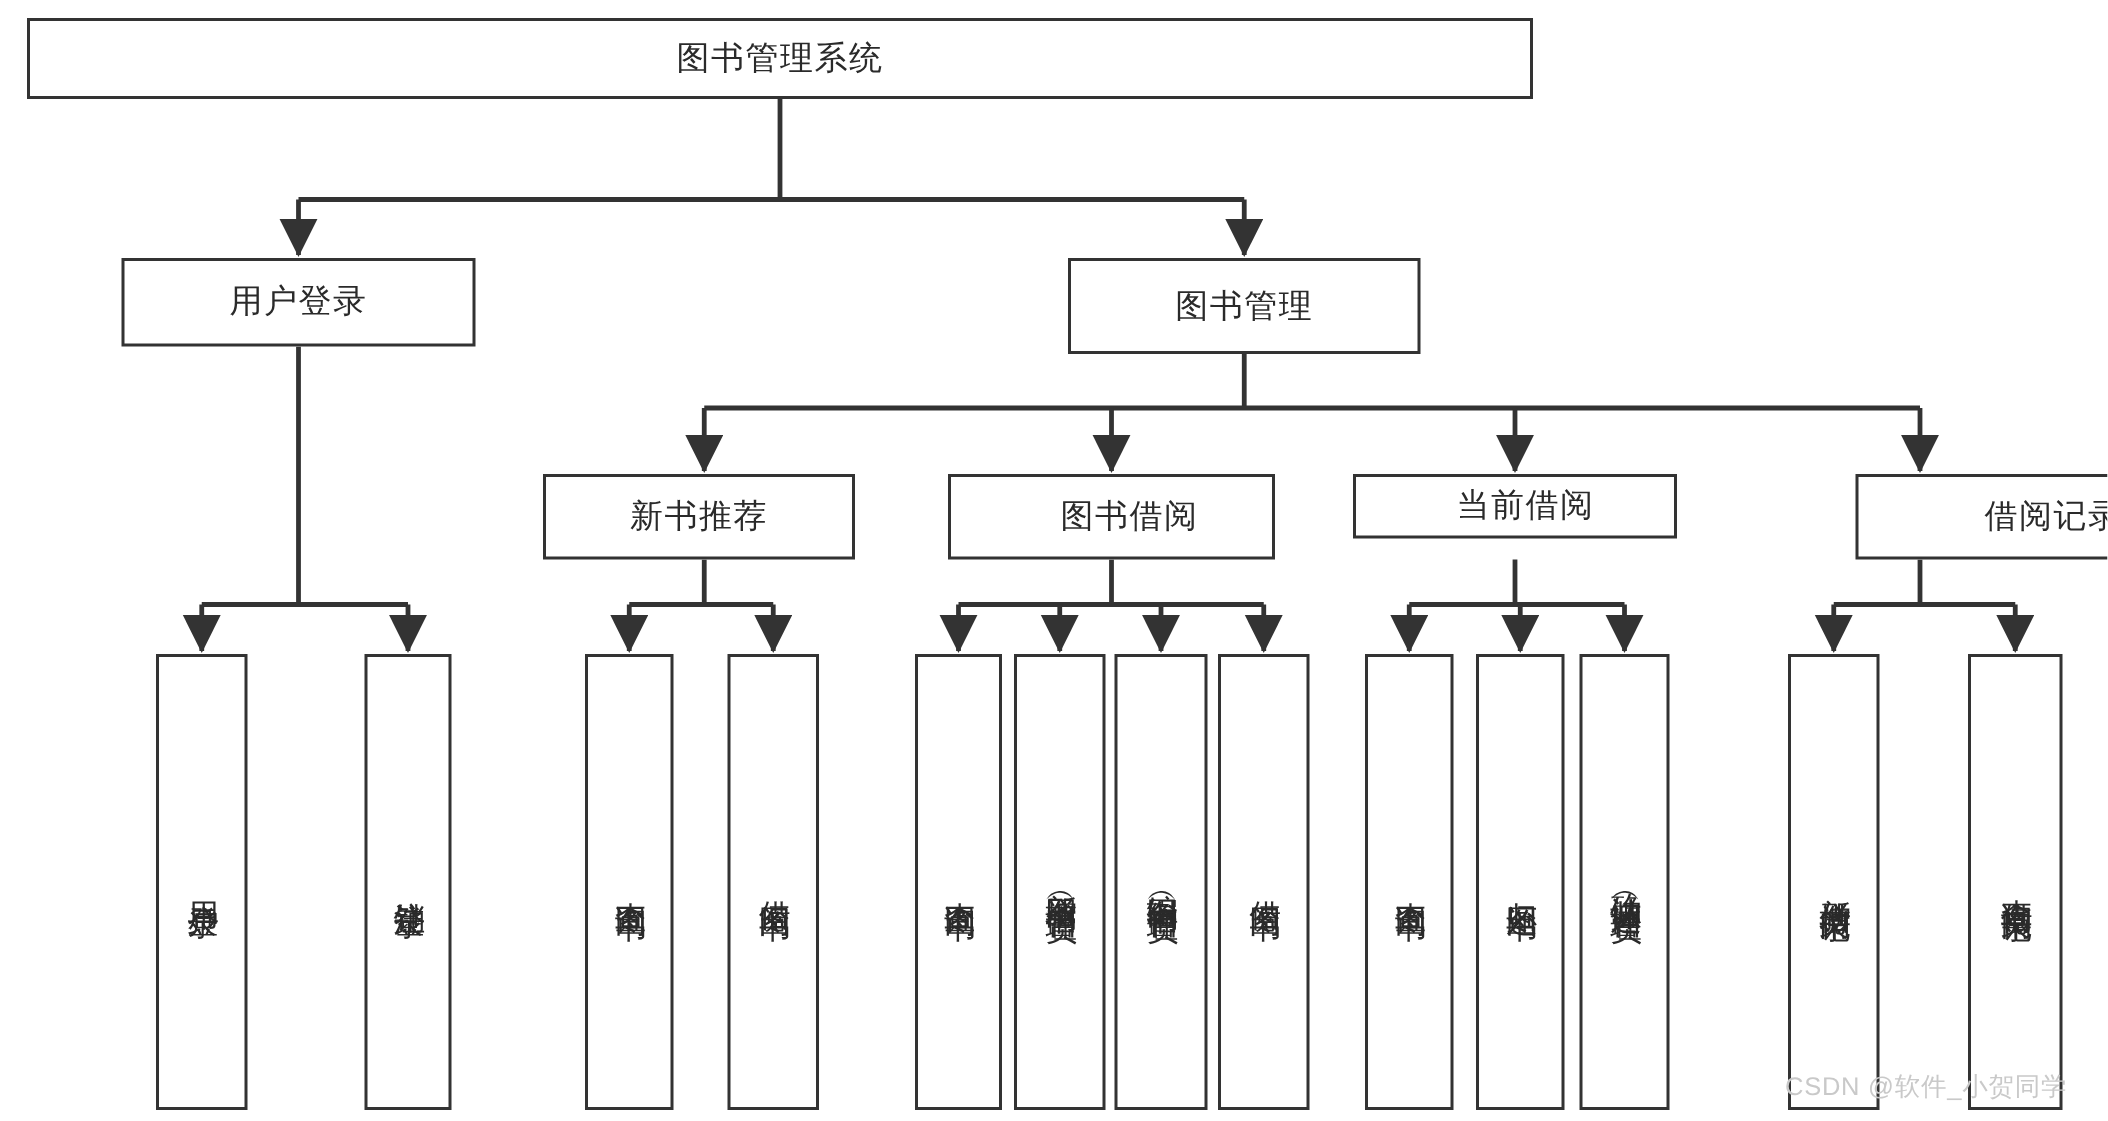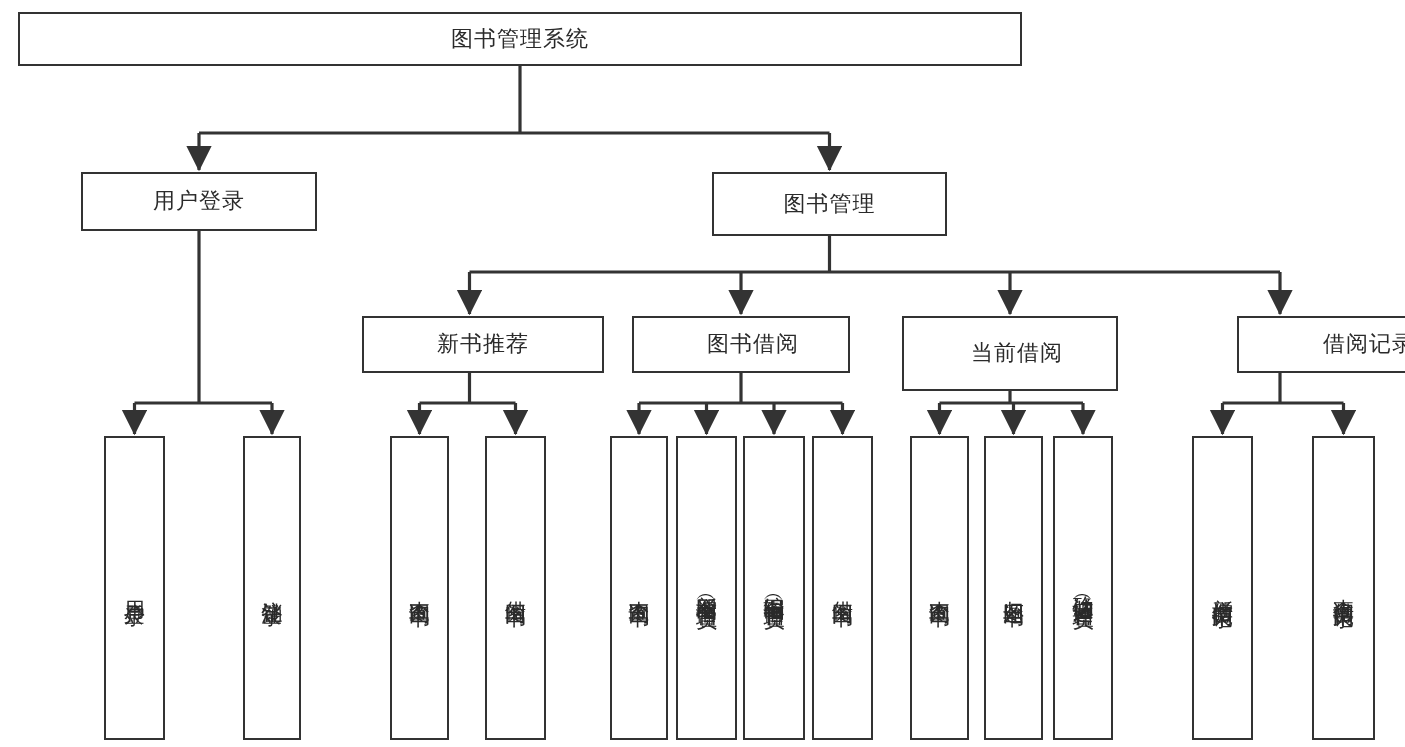--- a/index.html
+++ b/index.html
@@ -112,27 +112,27 @@
   <div id="nodes">
       <div class="node horiz node-root" style="left: 18px; top: 12px; width: 1004px; height: 54px;">
         <span>图书管理系统</span>
       </div>
       <div class="node horiz" style="left: 81px; top: 172px; width: 236px; height: 59px;">
         <span>用户登录</span>
       </div>
       <div class="node horiz" style="left: 712px; top: 172px; width: 235px; height: 64px;">
         <span>图书管理</span>
       </div>
-      <div class="node horiz" style="left: 362px; top: 316px; width: 242px; height: 57px;">
+      <div class="node horiz" style="left: 362px; top: 316px; width: 208px; height: 57px;">
         <span>新书推荐</span>
       </div>
       <div class="node horiz" style="left: 632px; top: 316px; width: 218px; height: 57px; padding-left: 24px;">
         <span>图书借阅</span>
       </div>
-      <div class="node horiz" style="left: 902px; top: 316px; width: 216px; height: 75px; padding-left: 14px;">
+      <div class="node horiz" style="left: 902px; top: 316px; width: 216px; height: 43px; padding-left: 14px;">
         <span>当前借阅</span>
       </div>
       <div class="node horiz" style="left: 1237px; top: 316px; width: 264px; height: 57px;">
         <span>借阅记录</span>
       </div>
       <div class="node vert" style="left: 104px; top: 436px; width: 61px; height: 304px;">
         <span>用户登录</span>
       </div>
       <div class="node vert" style="left: 243px; top: 436px; width: 58px; height: 304px;">
         <span>注销登录</span>
@@ -164,13 +164,14 @@
       <div class="node vert" style="left: 1053px; top: 436px; width: 60px; height: 304px;">
         <span>确认归还（管理员）</span>
       </div>
       <div class="node vert" style="left: 1192px; top: 436px; width: 61px; height: 304px;">
         <span>新增借阅记录</span>
       </div>
       <div class="node vert" style="left: 1312px; top: 436px; width: 63px; height: 304px;">
         <span>查询借阅记录</span>
       </div>
     </div>
+  <div class="watermark" style="left: 1190px; top: 713px;">CSDN @软件_小贺同学</div>
 </div>
 
 </body></html>

